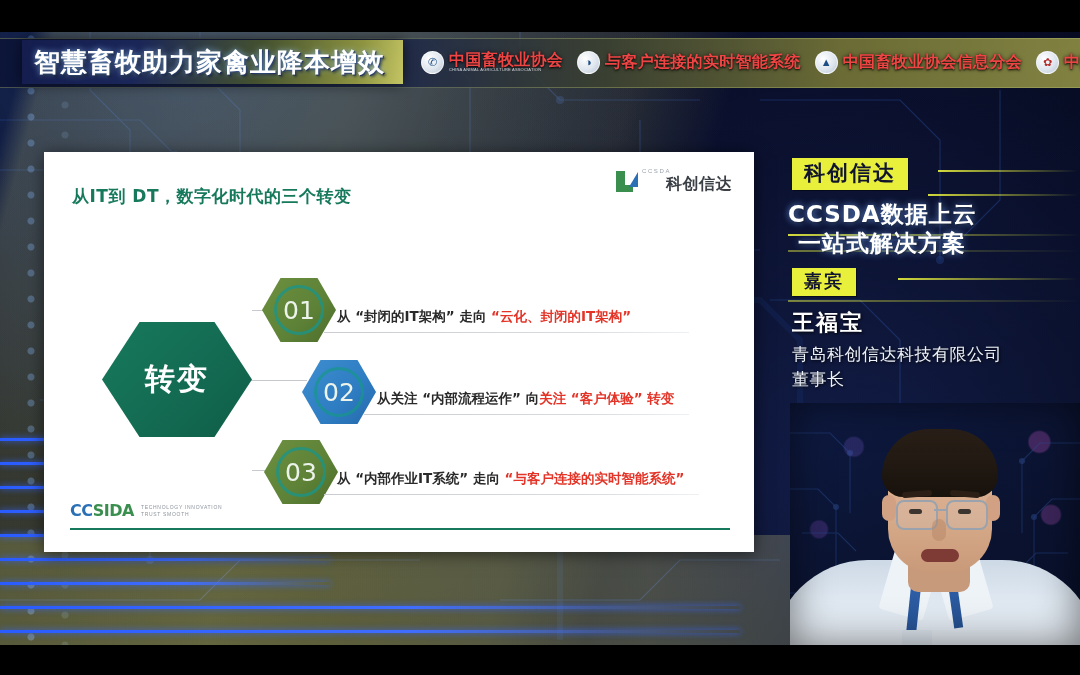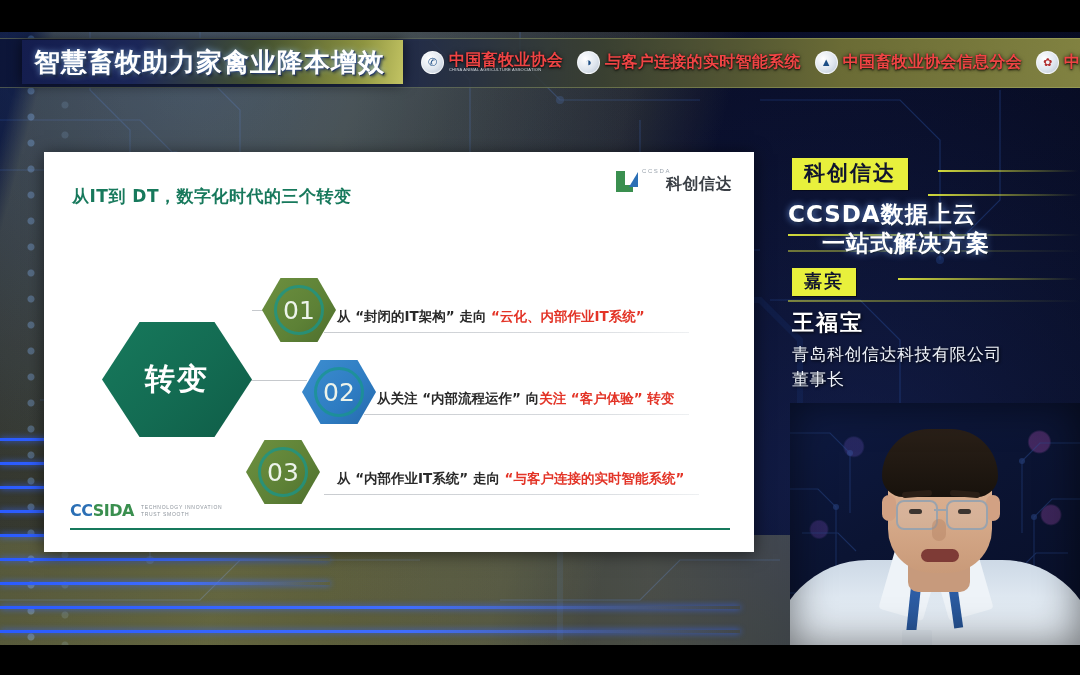--- a/index.html
+++ b/index.html
@@ -152,21 +152,21 @@
     border:3px solid rgba(24,150,140,.75);
   }
   .hex-num span{
     position:relative;font-family:"DejaVu Sans","Liberation Sans",sans-serif;
     font-weight:normal;font-size:25px;color:#ecf3ea;letter-spacing:0;
   }
   .hex-green{background:linear-gradient(135deg,#6d9040 0%,#5d8136 60%,#4d6d2c 100%);}
   .hex-blue{background:linear-gradient(135deg,#3d8ed0 0%,#2e7cc2 60%,#2569ab 100%);}
   .hex-01{left:218px;top:126px;}
   .hex-02{left:258px;top:208px;}
-  .hex-03{left:202px;top:288px;}
+  .hex-03{left:220px;top:288px;}
 
   .row-text{
     position:absolute;
     font-family:"DejaVu Sans","Liberation Sans",sans-serif;
     font-size:13.5px;font-weight:bold;color:#2a2a2a;white-space:nowrap;
   }
   .row-text .hl{color:#e33427;}
   .row-1{left:293px;top:156px;}
   .row-2{left:333px;top:238px;}
   .row-3{left:293px;top:318px;}
@@ -214,21 +214,21 @@
   .badge-guest{position:absolute;left:14px;top:118px;}
   .badge-guest span{font-size:18px;}
 
   .topic-lines{position:absolute;left:10px;top:50px;width:290px;}
   .topic-lines div{
     font-family:"DejaVu Sans","Liberation Sans",sans-serif;
     font-weight:bold;font-size:23px;color:#ffffff;letter-spacing:1px;line-height:1.28;
     text-shadow:0 0 7px rgba(120,170,255,.8),1px 1px 2px rgba(0,0,0,.9);
     white-space:nowrap;
   }
-  .topic-lines .ln2{margin-left:34px;}
+  .topic-lines .ln2{margin-left:10px;}
 
   .guest-name{
     position:absolute;left:14px;top:158px;
     font-family:"DejaVu Sans","Liberation Sans",sans-serif;
     font-weight:bold;font-size:22px;color:#ffffff;letter-spacing:2px;
     text-shadow:1px 1px 3px rgba(0,0,0,.9);
   }
   .guest-org{
     position:absolute;left:14px;top:192px;width:286px;
     font-family:"DejaVu Sans","Liberation Sans",sans-serif;
@@ -431,21 +431,21 @@
     <div class="hex hex-num hex-blue hex-02">
       <div class="ring"></div>
       <span>02</span>
     </div>
     <div class="hex hex-num hex-green hex-03">
       <div class="ring"></div>
       <span>03</span>
     </div>
 
     <div class="row-text row-1">
-      <span>从 “封闭的IT架构” 走向 </span><span class="hl">“云化、内部作业IT系统”</span>
+      <span>从 “封闭的IT架构” 走向 </span><span class="hl">“云化、封闭的IT架构”</span>
     </div>
     <div class="row-rule rule-1"></div>
 
     <div class="row-text row-2">
       <span>从关注 “内部流程运作” 向</span><span class="hl">关注 “客户体验” 转变</span>
     </div>
     <div class="row-rule rule-2"></div>
 
     <div class="row-text row-3">
       <span>从 “内部作业IT系统” 走向 </span><span class="hl">“与客户连接的实时智能系统”</span>

